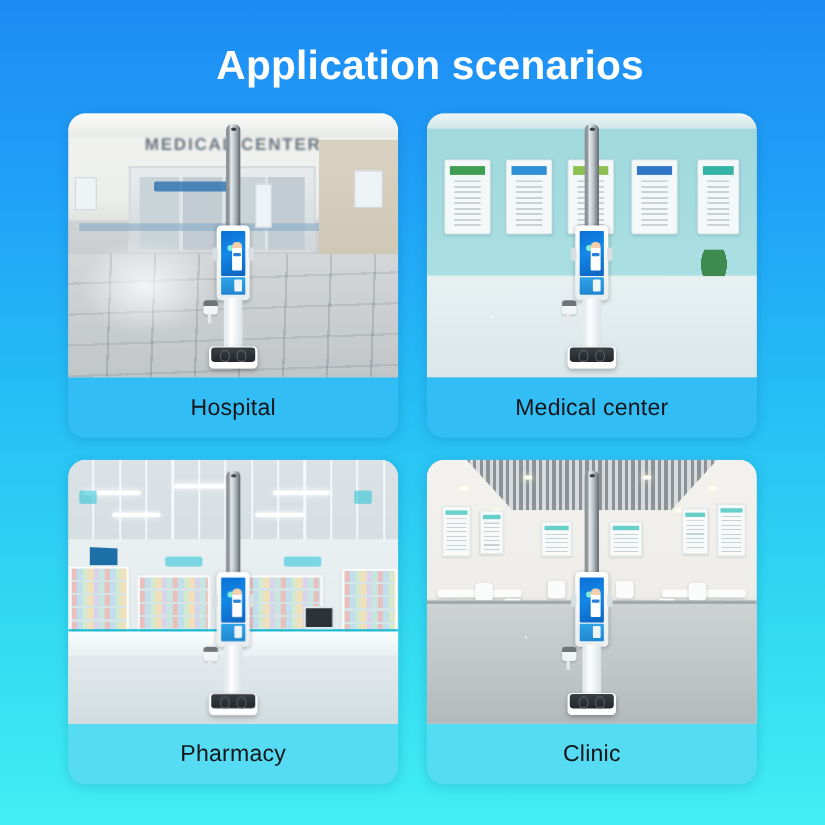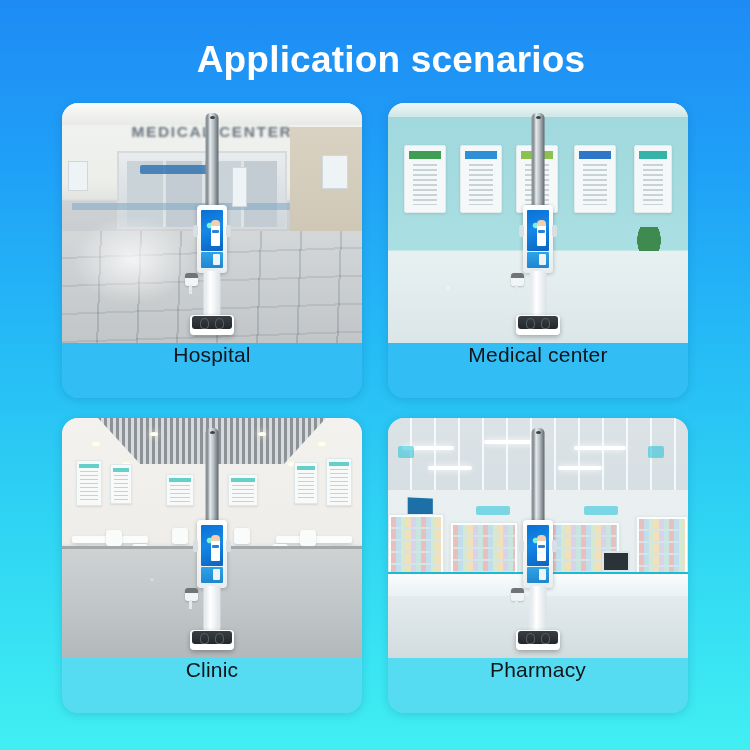--- a/index.html
+++ b/index.html
@@ -65,20 +65,21 @@
     width: 100%;
     height: 240px;
     overflow: hidden;
     background: #cfd6da;
   }
 
   .card-caption {
     height: 55px;
     background: #33bdf5;
     display: flex;
+    align-items: center;
     justify-content: center;
     font-size: 21px;
     color: #111418;
     letter-spacing: 0.2px;
   }
   .card.row2 .card-caption { background: #55dbf2; }
 
   
   .scene { position: absolute; inset: 0; filter: blur(0.6px); }
 
@@ -445,96 +446,20 @@
           <div class="k-arm r"></div>
           <div class="k-column"></div>
           <div class="k-cup"></div>
           <div class="k-base">
             <div class="k-plate"></div>
           </div>
         </div>
       </div>
       <div class="card-caption">
         <span>Medical center</span>
-      </div>
-    </div>
-
-    <div class="card row2">
-      <div class="card-photo">
-        <div class="scene">
-          <div class="cl-bg"></div>
-          <div class="cl-ceil-base"></div>
-          <div class="cl-ceiling"></div>
-          <div class="cl-downlight" style="left:30px;top:24px;"></div>
-          <div class="cl-downlight" style="left:88px;top:14px;"></div>
-          <div class="cl-downlight" style="left:196px;top:14px;"></div>
-          <div class="cl-downlight" style="left:256px;top:24px;"></div>
-          <div class="cl-downlight" style="left:60px;top:44px;"></div>
-          <div class="cl-downlight" style="left:226px;top:44px;"></div>
-          <div class="cl-poster" style="left:14px;top:42px;width:26px;height:46px;">
-              <i></i>
-              <b></b>
-            </div>
-          <div class="cl-poster" style="left:48px;top:46px;width:22px;height:40px;">
-              <i></i>
-              <b></b>
-            </div>
-          <div class="cl-poster" style="left:104px;top:56px;width:28px;height:32px;">
-              <i></i>
-              <b></b>
-            </div>
-          <div class="cl-poster" style="left:166px;top:56px;width:30px;height:32px;">
-              <i></i>
-              <b></b>
-            </div>
-          <div class="cl-poster" style="right:44px;top:44px;width:24px;height:42px;">
-              <i></i>
-              <b></b>
-            </div>
-          <div class="cl-poster" style="right:10px;top:40px;width:26px;height:48px;">
-              <i></i>
-              <b></b>
-            </div>
-          <div class="cl-table" style="left:10px;top:118px;width:76px;"></div>
-          <div class="cl-table" style="left:34px;top:136px;width:62px;"></div>
-          <div class="cl-table" style="right:10px;top:118px;width:76px;"></div>
-          <div class="cl-table" style="right:34px;top:136px;width:62px;"></div>
-          <div class="cl-chair" style="left:14px;top:128px;"></div>
-          <div class="cl-chair" style="left:44px;top:112px;"></div>
-          <div class="cl-chair" style="left:70px;top:126px;"></div>
-          <div class="cl-chair" style="left:110px;top:110px;"></div>
-          <div class="cl-chair" style="right:16px;top:128px;"></div>
-          <div class="cl-chair" style="right:46px;top:112px;"></div>
-          <div class="cl-chair" style="right:74px;top:126px;"></div>
-          <div class="cl-chair" style="right:112px;top:110px;"></div>
-          <div class="cl-cart"></div>
-          <div class="cl-stool"></div>
-          <div class="cl-floor">
-            <div class="cl-floorline"></div>
-          </div>
-        </div>
-        <div class="kiosk">
-          <div class="k-mast"></div>
-          <div class="k-head">
-            <div class="k-screen">
-              <div class="k-doc"></div>
-            </div>
-            <div class="k-panel"></div>
-          </div>
-          <div class="k-arm l"></div>
-          <div class="k-arm r"></div>
-          <div class="k-column"></div>
-          <div class="k-cup"></div>
-          <div class="k-base">
-            <div class="k-plate"></div>
-          </div>
-        </div>
-      </div>
-      <div class="card-caption">
-        <span>Clinic</span>
       </div>
     </div>
 
     <div class="card row2">
       <div class="card-photo">
         <div class="scene">
           <div class="ph-bg"></div>
           <div class="ph-ceiling"></div>
           <div class="ph-light" style="left:14px;top:28px;width:52px;"></div>
           <div class="ph-light" style="left:96px;top:22px;width:60px;"></div>
@@ -569,14 +494,90 @@
           <div class="k-base">
             <div class="k-plate"></div>
           </div>
         </div>
       </div>
       <div class="card-caption">
         <span>Pharmacy</span>
       </div>
     </div>
 
+    <div class="card row2">
+      <div class="card-photo">
+        <div class="scene">
+          <div class="cl-bg"></div>
+          <div class="cl-ceil-base"></div>
+          <div class="cl-ceiling"></div>
+          <div class="cl-downlight" style="left:30px;top:24px;"></div>
+          <div class="cl-downlight" style="left:88px;top:14px;"></div>
+          <div class="cl-downlight" style="left:196px;top:14px;"></div>
+          <div class="cl-downlight" style="left:256px;top:24px;"></div>
+          <div class="cl-downlight" style="left:60px;top:44px;"></div>
+          <div class="cl-downlight" style="left:226px;top:44px;"></div>
+          <div class="cl-poster" style="left:14px;top:42px;width:26px;height:46px;">
+              <i></i>
+              <b></b>
+            </div>
+          <div class="cl-poster" style="left:48px;top:46px;width:22px;height:40px;">
+              <i></i>
+              <b></b>
+            </div>
+          <div class="cl-poster" style="left:104px;top:56px;width:28px;height:32px;">
+              <i></i>
+              <b></b>
+            </div>
+          <div class="cl-poster" style="left:166px;top:56px;width:30px;height:32px;">
+              <i></i>
+              <b></b>
+            </div>
+          <div class="cl-poster" style="right:44px;top:44px;width:24px;height:42px;">
+              <i></i>
+              <b></b>
+            </div>
+          <div class="cl-poster" style="right:10px;top:40px;width:26px;height:48px;">
+              <i></i>
+              <b></b>
+            </div>
+          <div class="cl-table" style="left:10px;top:118px;width:76px;"></div>
+          <div class="cl-table" style="left:34px;top:136px;width:62px;"></div>
+          <div class="cl-table" style="right:10px;top:118px;width:76px;"></div>
+          <div class="cl-table" style="right:34px;top:136px;width:62px;"></div>
+          <div class="cl-chair" style="left:14px;top:128px;"></div>
+          <div class="cl-chair" style="left:44px;top:112px;"></div>
+          <div class="cl-chair" style="left:70px;top:126px;"></div>
+          <div class="cl-chair" style="left:110px;top:110px;"></div>
+          <div class="cl-chair" style="right:16px;top:128px;"></div>
+          <div class="cl-chair" style="right:46px;top:112px;"></div>
+          <div class="cl-chair" style="right:74px;top:126px;"></div>
+          <div class="cl-chair" style="right:112px;top:110px;"></div>
+          <div class="cl-cart"></div>
+          <div class="cl-stool"></div>
+          <div class="cl-floor">
+            <div class="cl-floorline"></div>
+          </div>
+        </div>
+        <div class="kiosk">
+          <div class="k-mast"></div>
+          <div class="k-head">
+            <div class="k-screen">
+              <div class="k-doc"></div>
+            </div>
+            <div class="k-panel"></div>
+          </div>
+          <div class="k-arm l"></div>
+          <div class="k-arm r"></div>
+          <div class="k-column"></div>
+          <div class="k-cup"></div>
+          <div class="k-base">
+            <div class="k-plate"></div>
+          </div>
+        </div>
+      </div>
+      <div class="card-caption">
+        <span>Clinic</span>
+      </div>
+    </div>
+
   </div>
 </div>
 
 </body></html>

